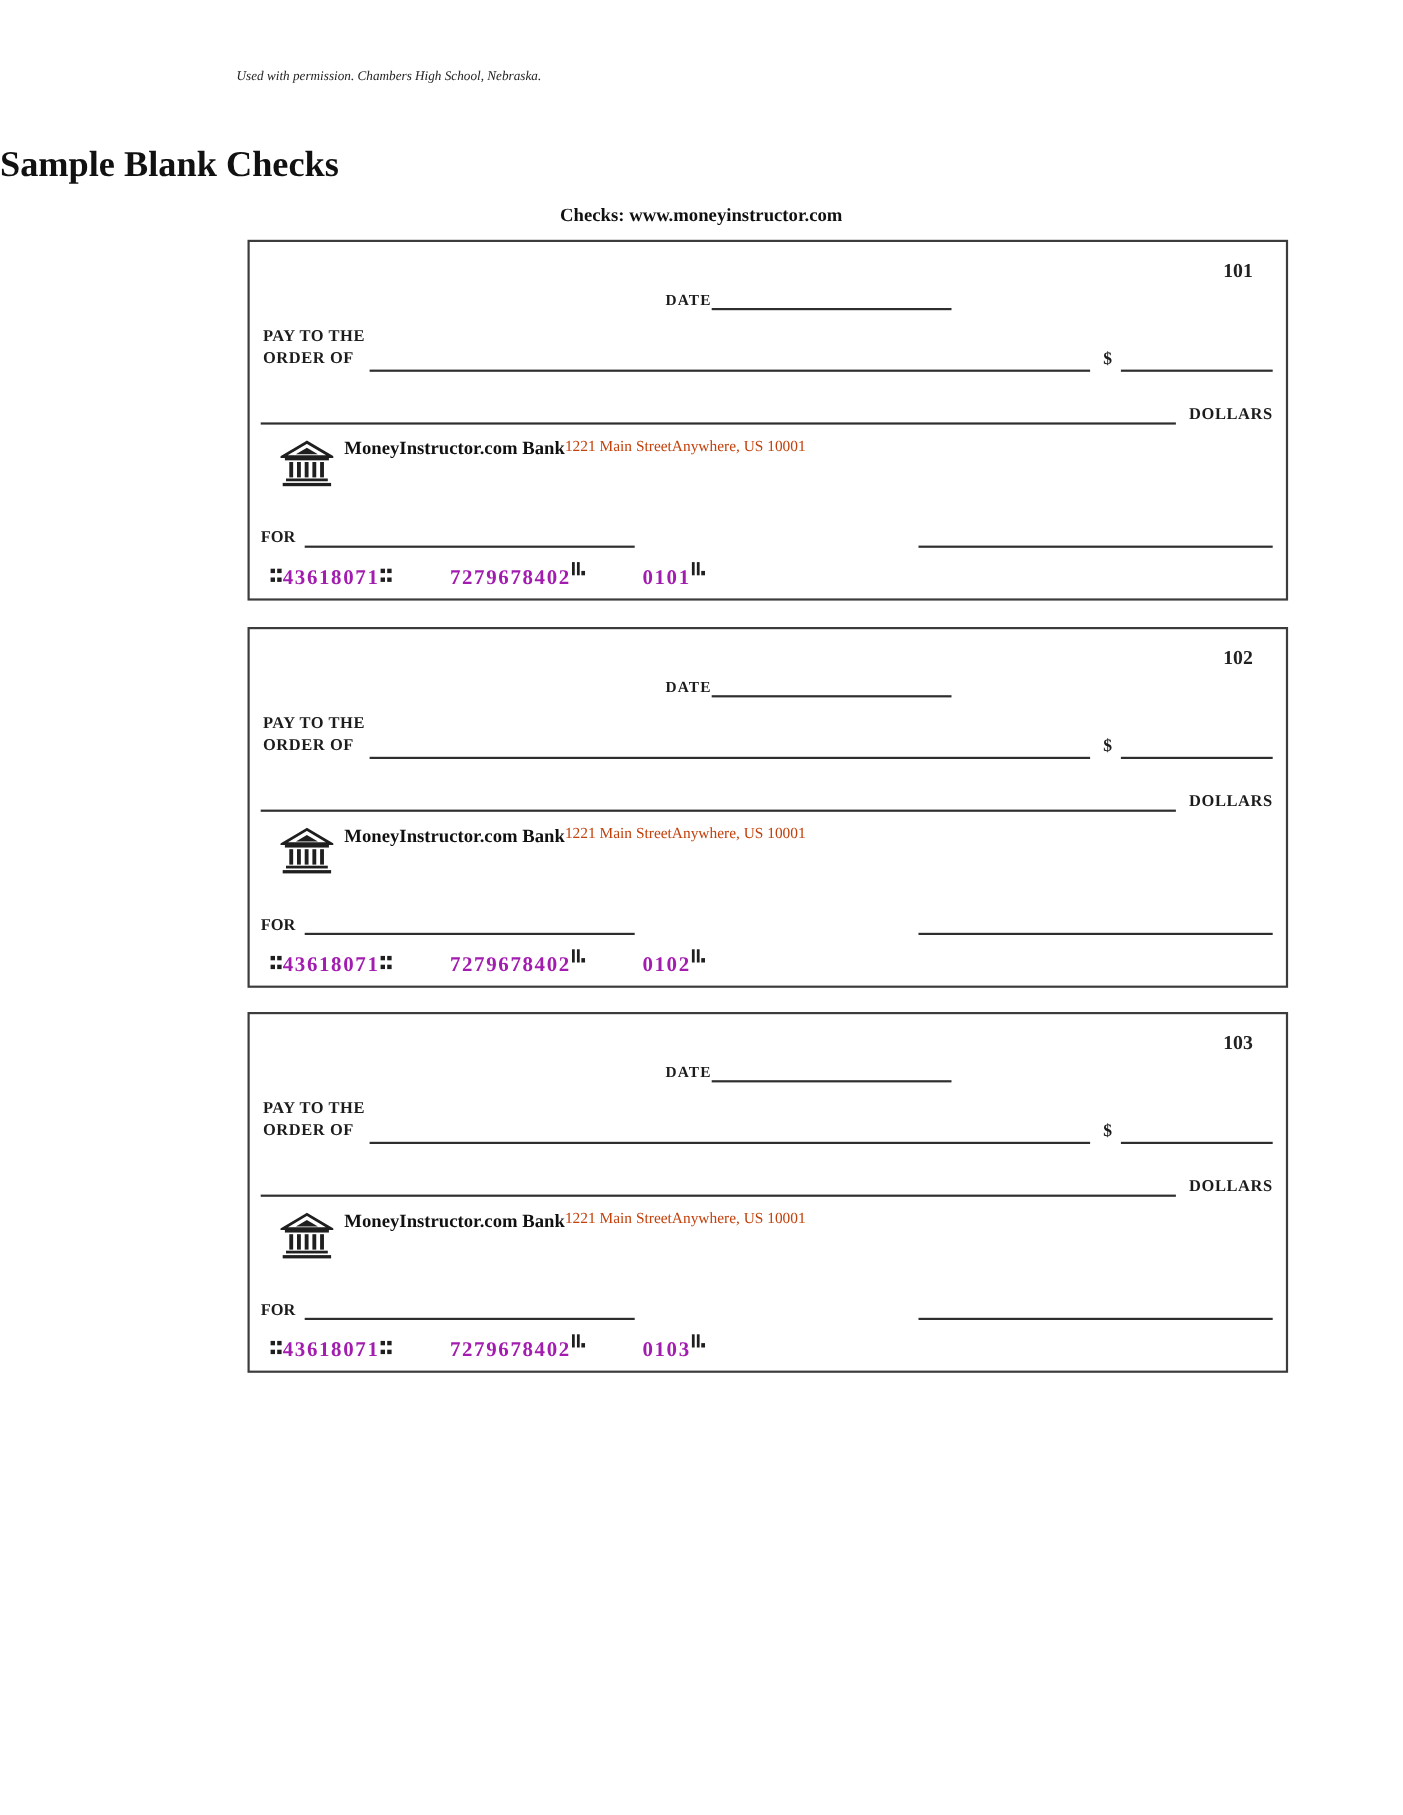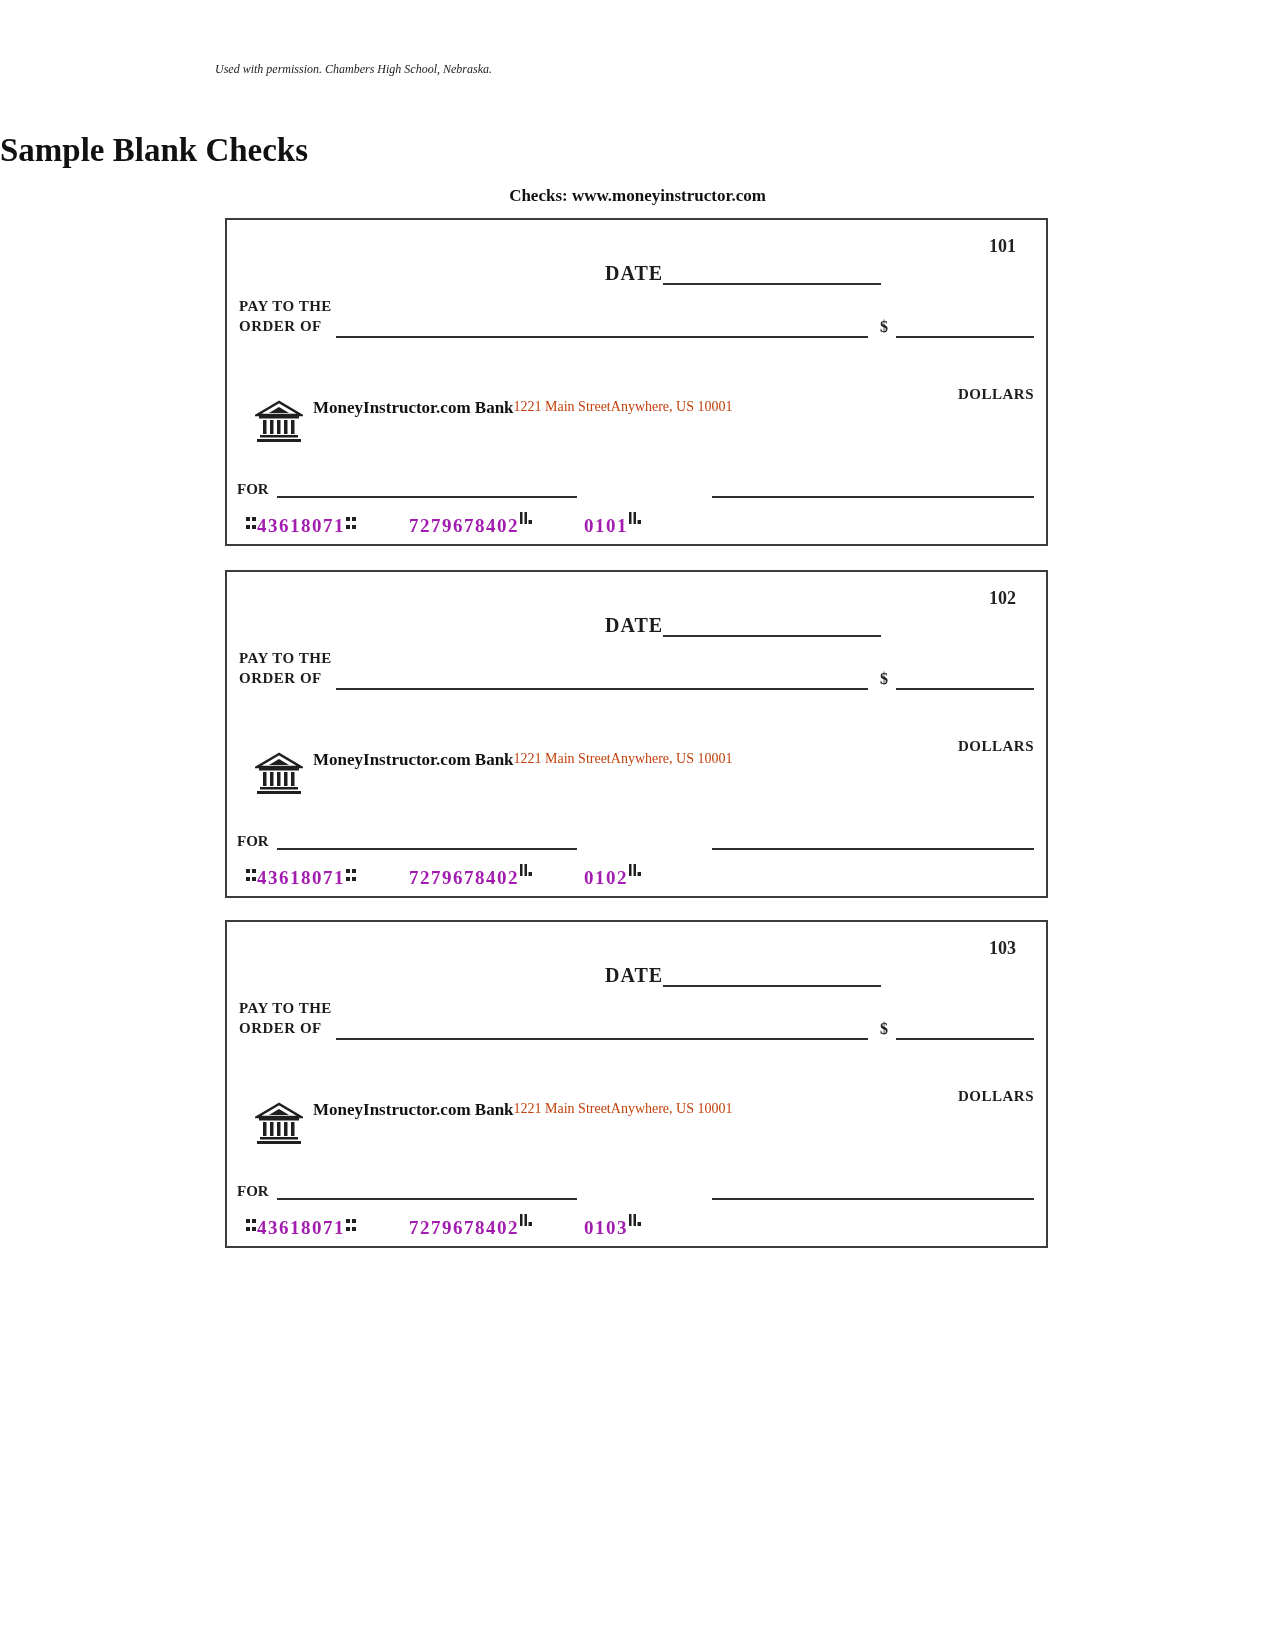--- a/index.html
+++ b/index.html
@@ -13,49 +13,49 @@
   }
   .page-title{
     position:absolute;top:132px;left:0;width:100%;text-align:left;
     font-size:33px;font-weight:bold;color:#111;
   }
   .source-line{
     position:absolute;top:186px;left:0;width:100%;text-align:center;
     font-size:17px;font-weight:bold;color:#111;
   }
   .check{
-    position:absolute;left:225px;width:823px;height:328px;
+    position:absolute;left:225px;width:946px;height:328px;
     border:2px solid #3c3c3c;background:#fff;box-sizing:border-box;
   }
   .check-1{top:218px;}
   .check-2{top:570px;}
   .check-3{top:920px;}
   .check-number{
     position:absolute;top:16px;right:30px;
     font-size:18px;font-weight:bold;color:#222;
   }
   .blank{border-bottom:2px solid #2e2e2e;display:inline-block;height:18px;vertical-align:baseline;}
   .date-row{position:absolute;top:42px;left:378px;display:flex;align-items:flex-end;}
-  .date-label{font-size:20px;font-weight:bold;letter-spacing:1px;}
+  .date-label{font-size:14px;font-weight:bold;letter-spacing:1px;}
   .date-blank{width:218px;}
   .pay-label{
     position:absolute;top:78px;left:12px;
     font-size:15px;font-weight:bold;letter-spacing:0.5px;
   }
   .payee-row{
     position:absolute;top:98px;left:12px;right:12px;
     display:flex;align-items:flex-start;
   }
   .order-label{font-size:15px;font-weight:bold;letter-spacing:0.5px;margin-right:14px;white-space:nowrap;}
   .payee-blank{flex:1 1 auto;margin-right:12px;}
   .dollar-sign{font-size:16px;font-weight:bold;margin-right:8px;}
   .amount-blank{width:138px;}
   .dollars-row{
     position:absolute;top:146px;left:10px;right:12px;
-    display:flex;align-items:flex-end;flex-direction:column;
+    display:flex;align-items:flex-end;
   }
   .words-blank{flex:1 1 auto;margin-right:12px;}
   .dollars-label{font-size:15px;font-weight:bold;letter-spacing:0.5px;white-space:nowrap;}
   .bank-block{
     position:absolute;top:178px;left:28px;
     display:flex;align-items:flex-start;gap:10px;
   }
   .bank-logo{flex:0 0 auto;margin-top:2px;}
   .bank-text{display:flex;flex-direction:row;}
   .bank-name{font-size:17px;font-weight:bold;color:#111;}

